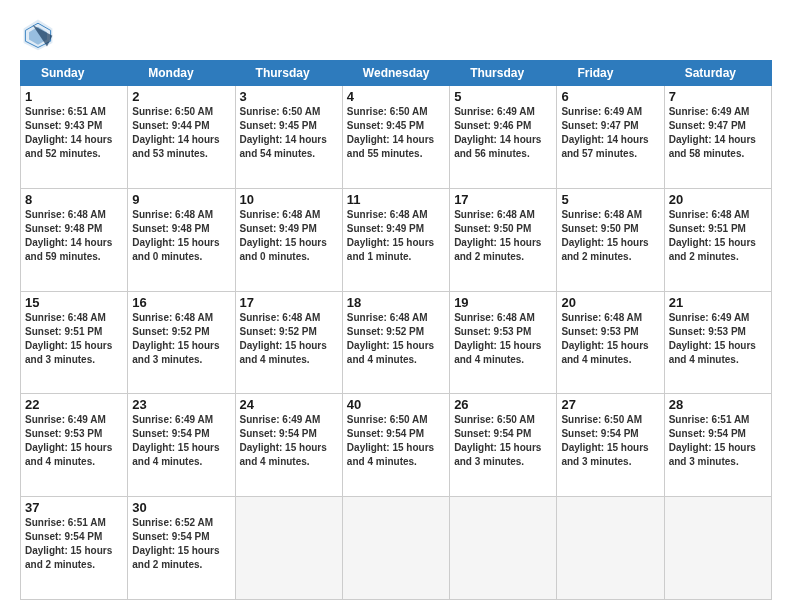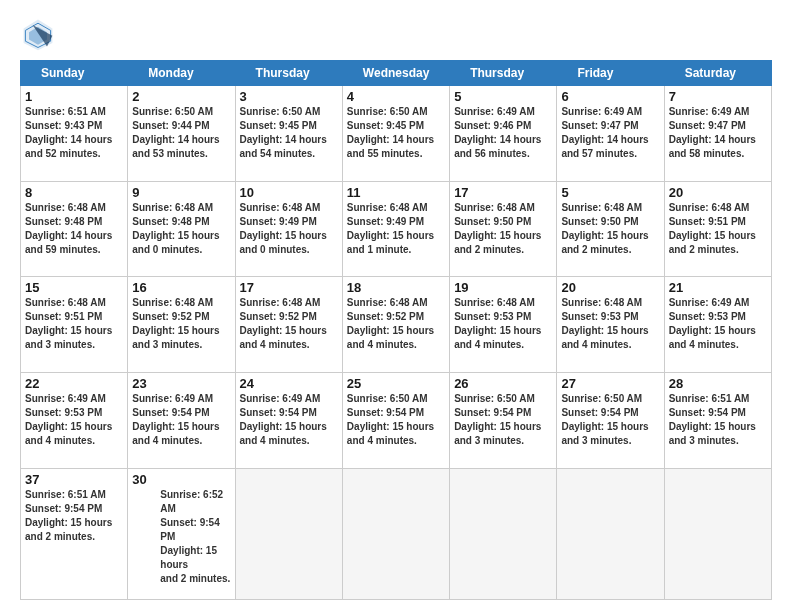--- a/index.html
+++ b/index.html
@@ -296,21 +296,21 @@
 and 4 minutes.</div>
           </td>
           <td>
             <span class="day-num">24</span>
             <div class="day-info" style="white-space: pre-line;">Sunrise: 6:49 AM
 Sunset: 9:54 PM
 Daylight: 15 hours
 and 4 minutes.</div>
           </td>
           <td>
-            <span class="day-num">25</span>
+            <span class="day-num">40</span>
             <div class="day-info" style="white-space: pre-line;">Sunrise: 6:50 AM
 Sunset: 9:54 PM
 Daylight: 15 hours
 and 4 minutes.</div>
           </td>
           <td>
             <span class="day-num">26</span>
             <div class="day-info" style="white-space: pre-line;">Sunrise: 6:50 AM
 Sunset: 9:54 PM
 Daylight: 15 hours
@@ -334,21 +334,21 @@
         <tr>
           <td>
             <span class="day-num">37</span>
             <div class="day-info" style="white-space: pre-line;">Sunrise: 6:51 AM
 Sunset: 9:54 PM
 Daylight: 15 hours
 and 2 minutes.</div>
           </td>
           <td>
             <span class="day-num">30</span>
-            <div class="day-info" style="white-space: pre-line; margin-left: 28px;">Sunrise: 6:52 AM
+            <div class="day-info" style="white-space: pre-line;">Sunrise: 6:52 AM
 Sunset: 9:54 PM
 Daylight: 15 hours
 and 2 minutes.</div>
           </td>
           <td class="empty"></td>
           <td class="empty"></td>
           <td class="empty"></td>
           <td class="empty"></td>
           <td class="empty"></td>
         </tr>

